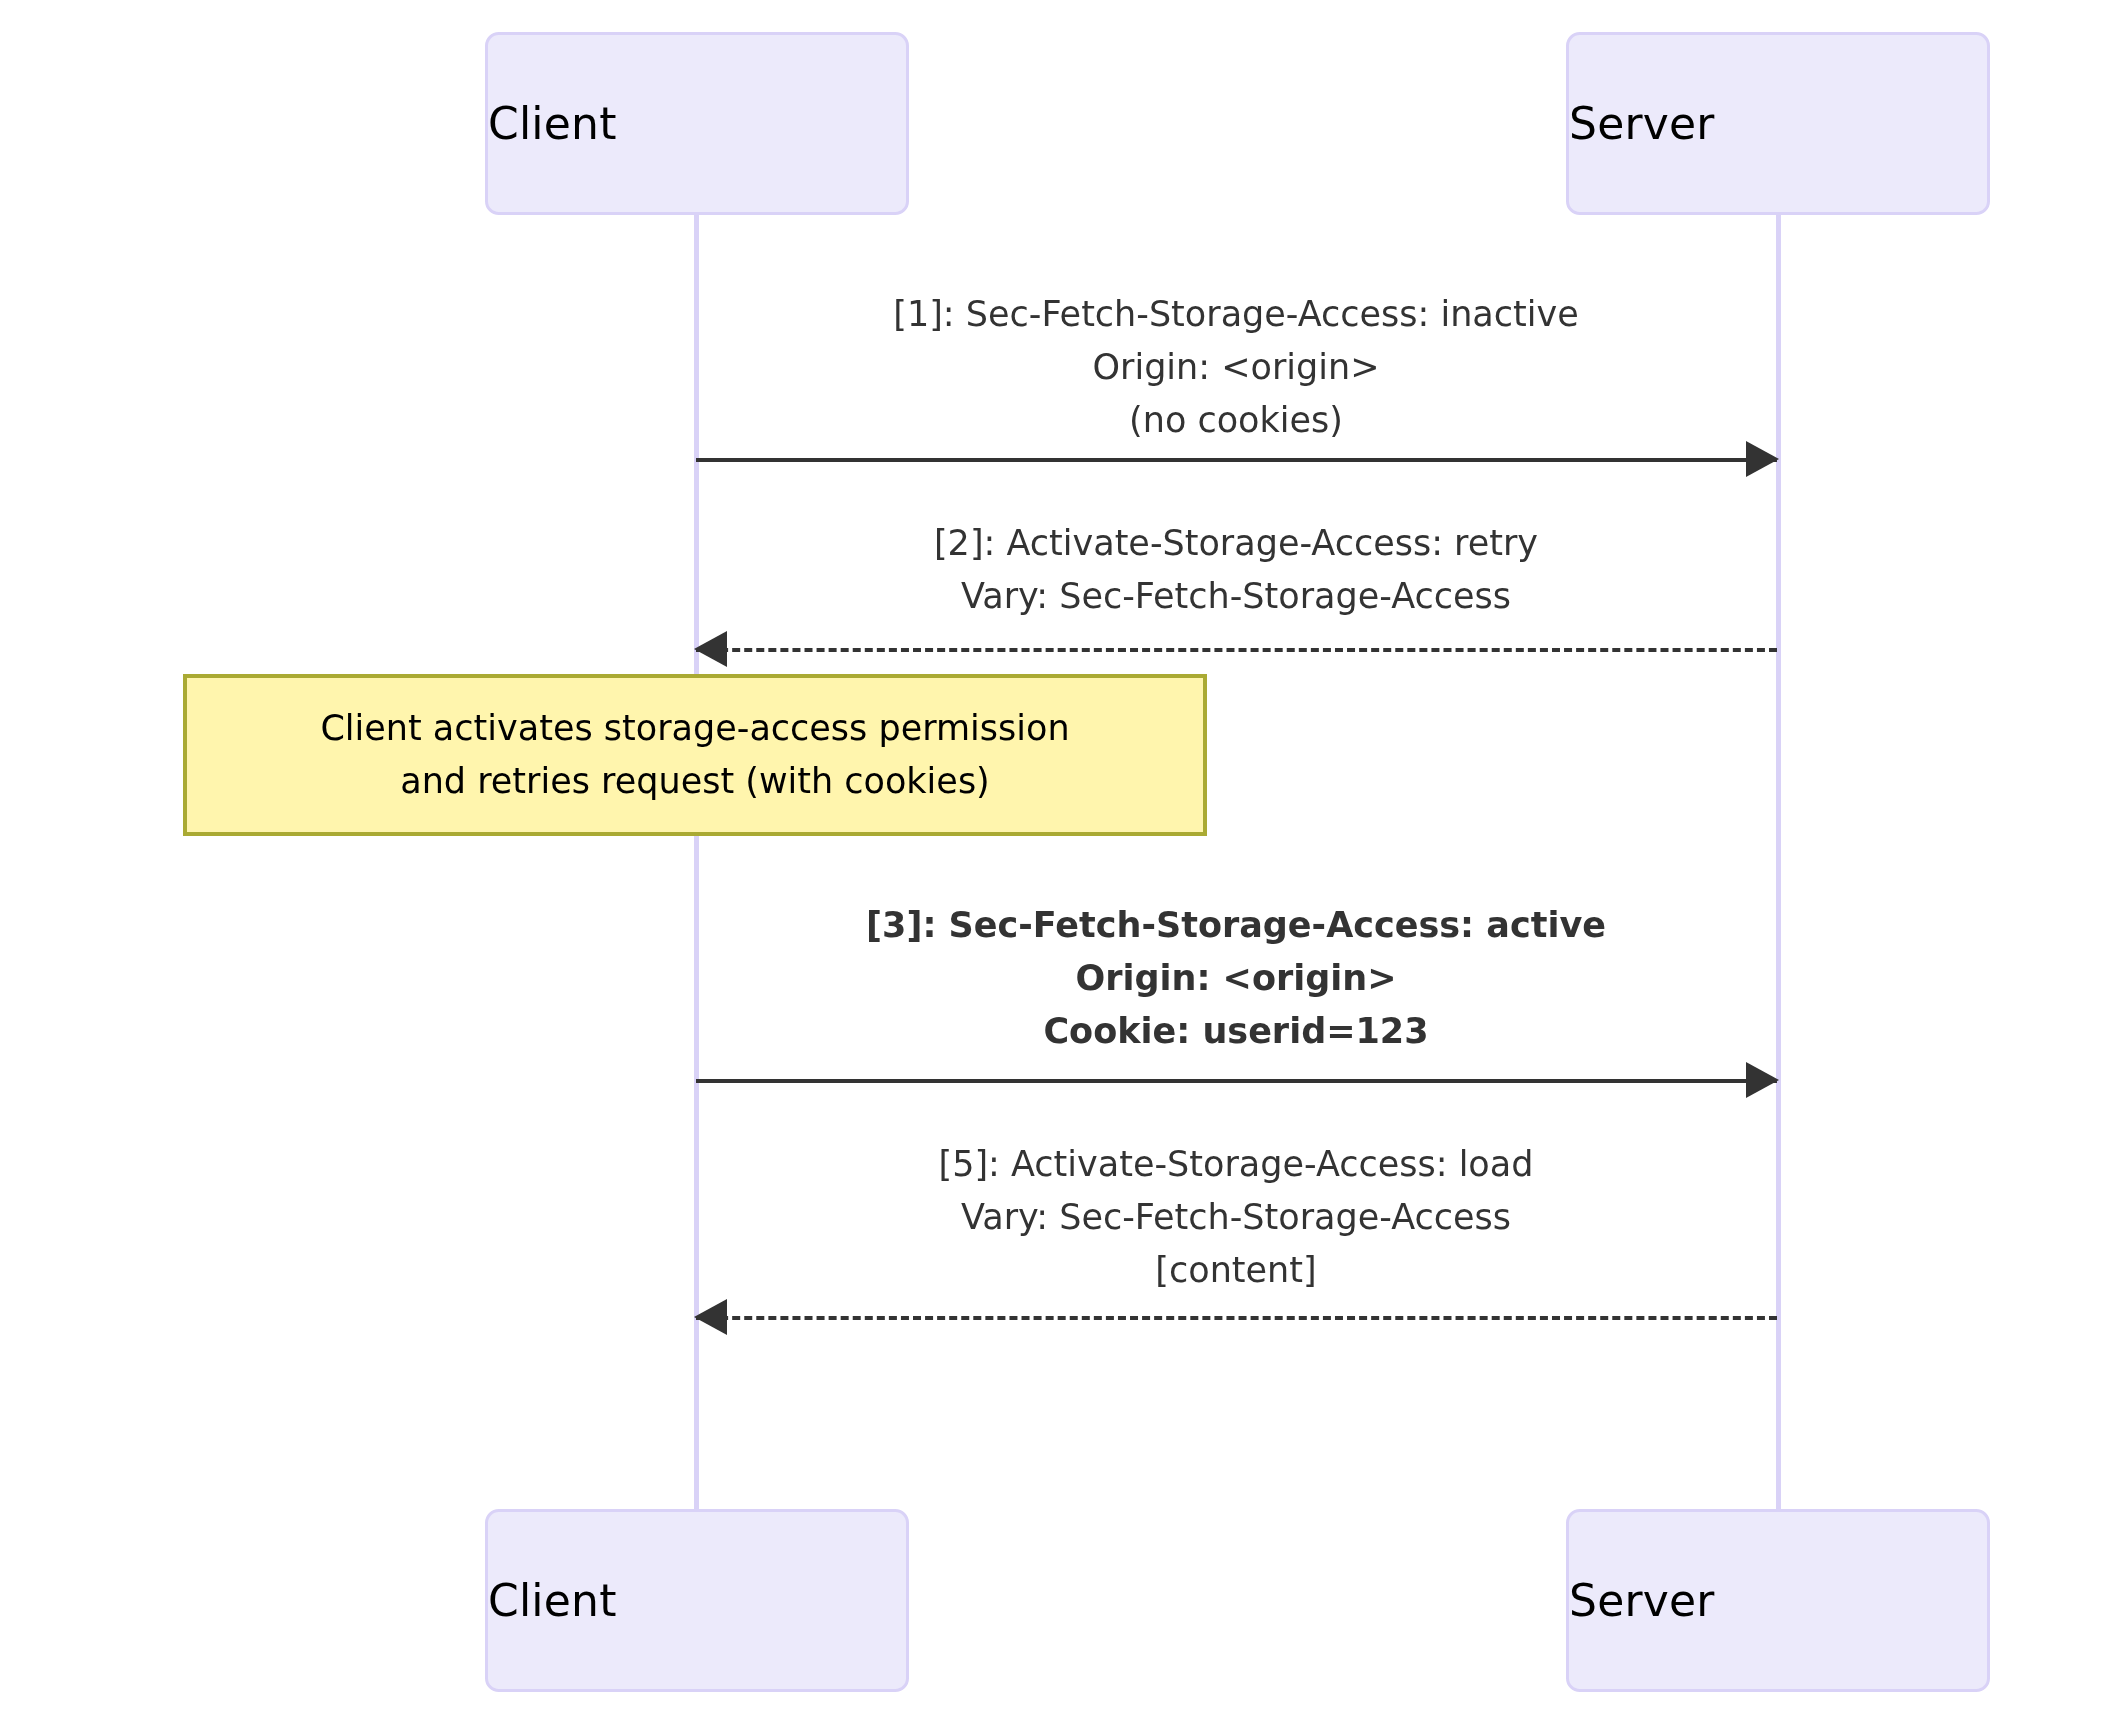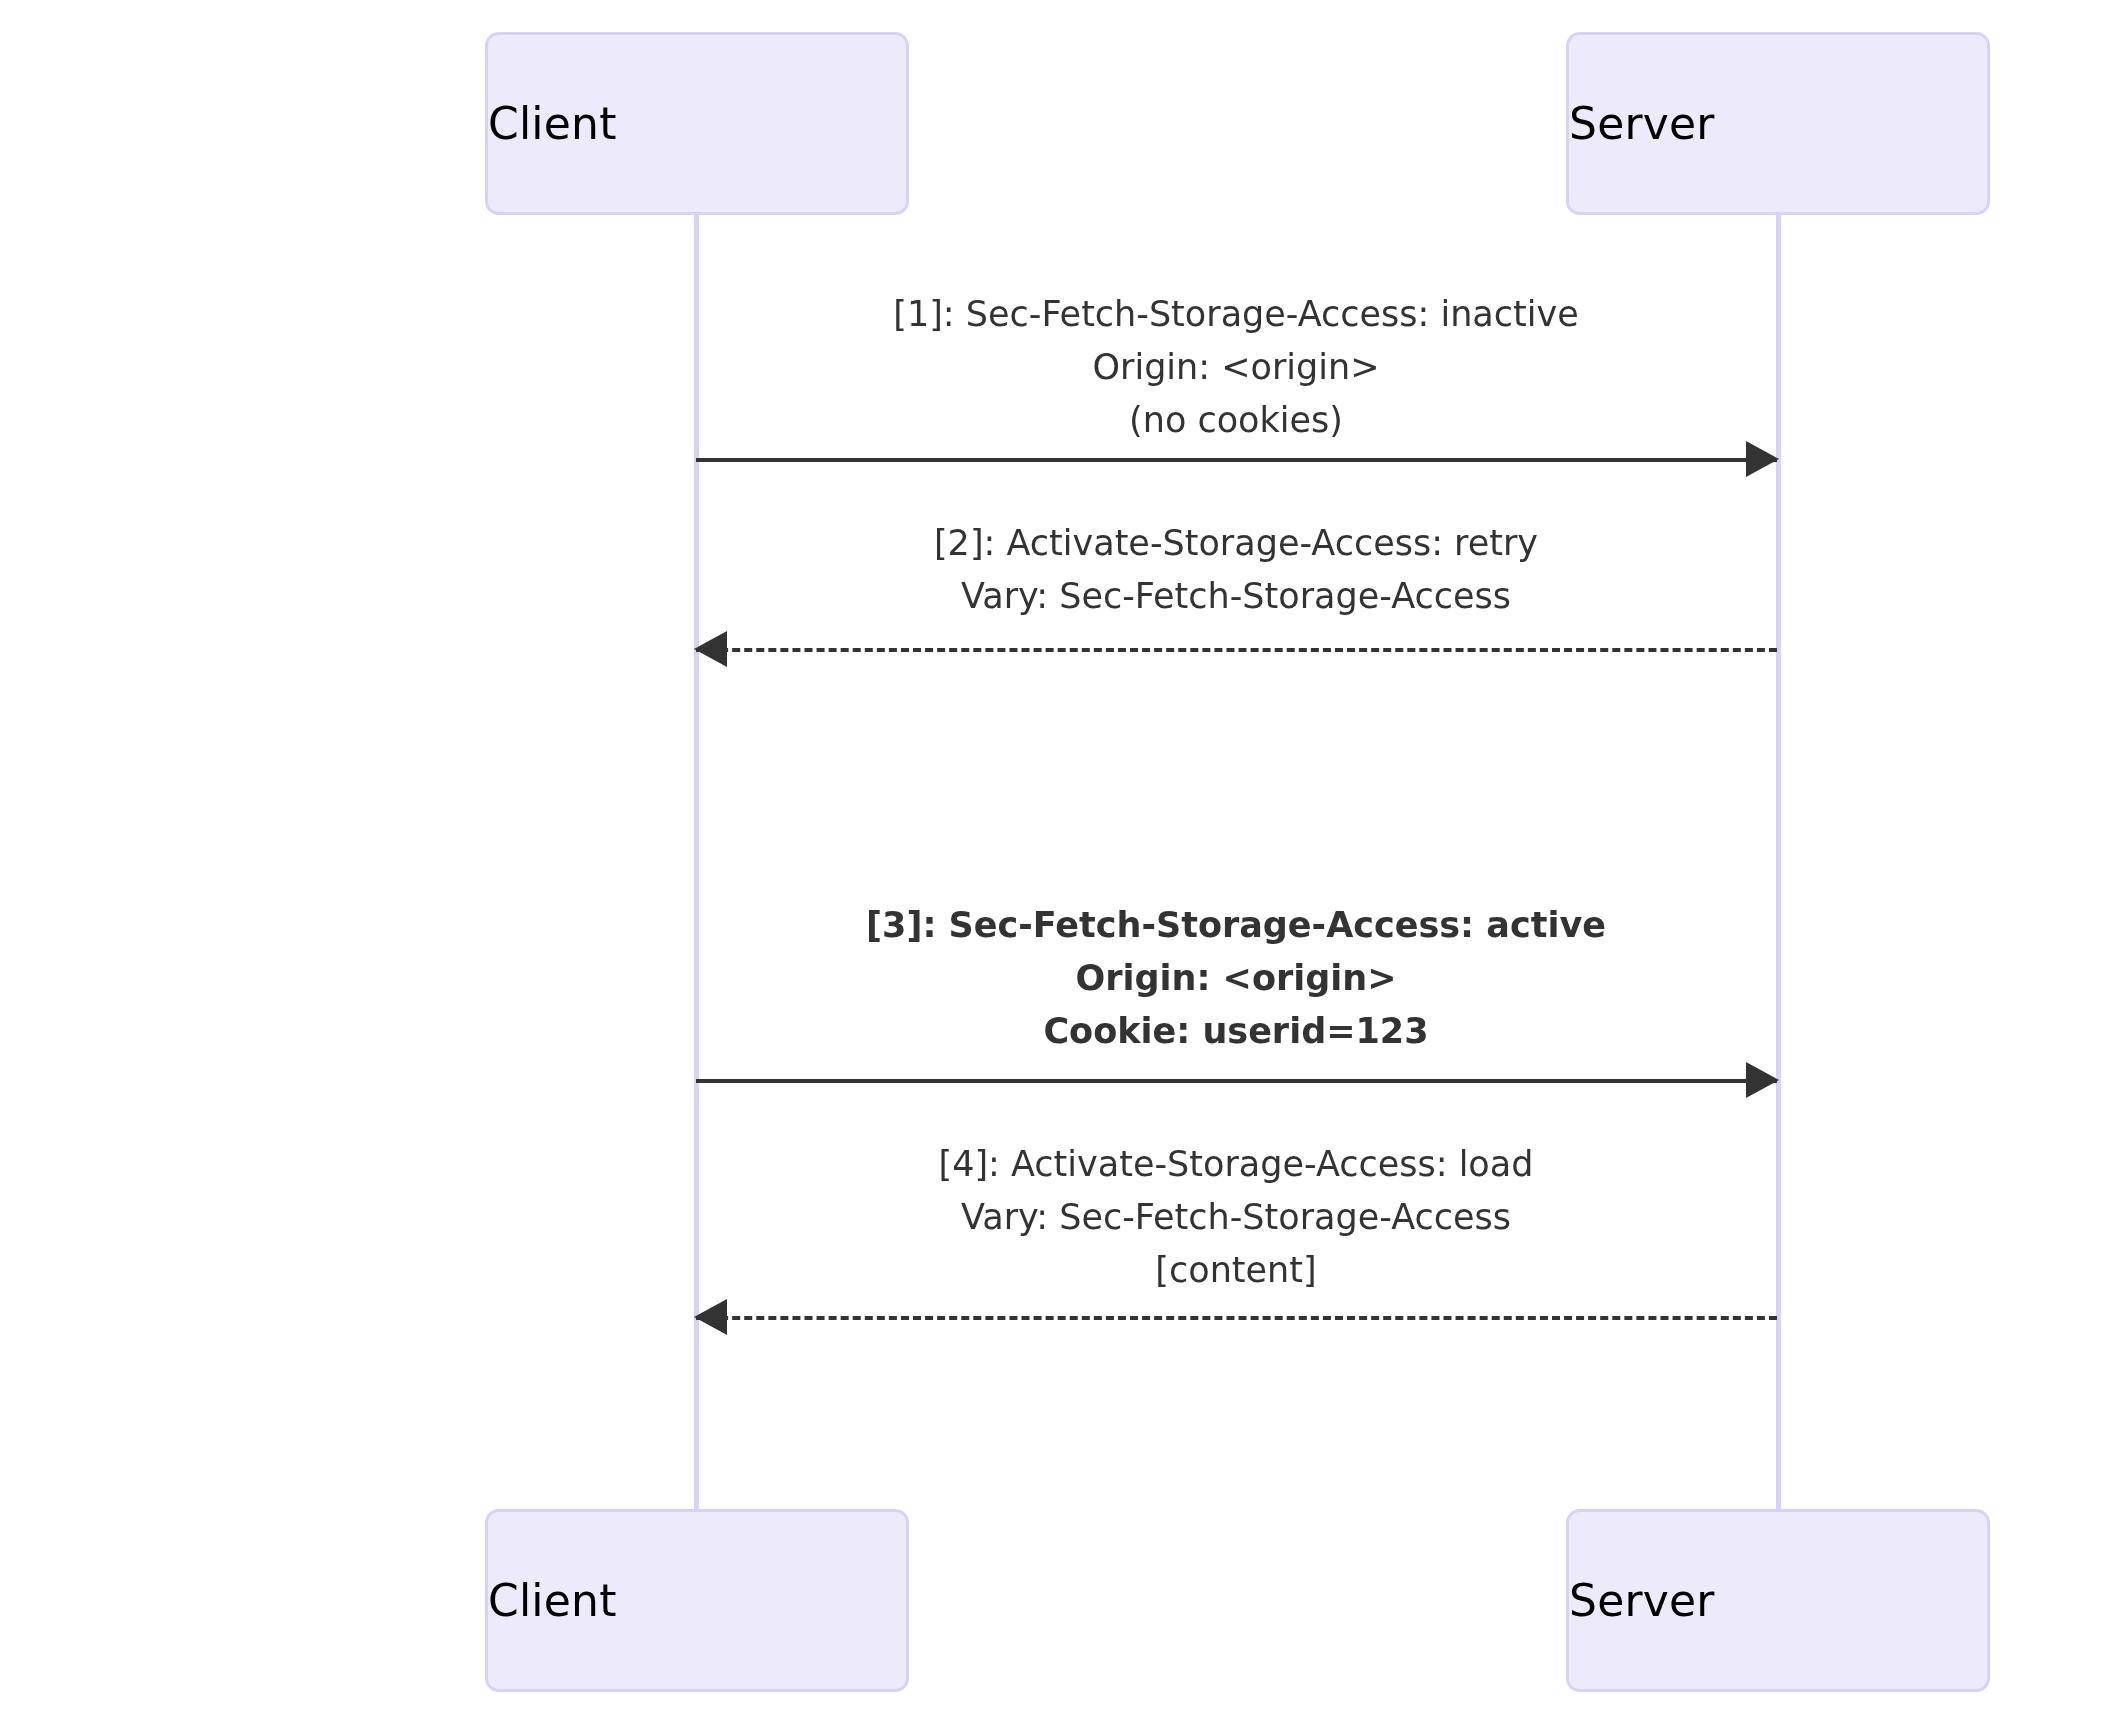--- a/index.html
+++ b/index.html
@@ -141,30 +141,32 @@
     <div class="head"></div>
   </div>
 
   <div class="msg-text" style="left:1236px; top:517px;">[2]: Activate-Storage-Access: retry
 Vary: Sec-Fetch-Storage-Access</div>
   <div class="arrow dashed to-left" style="left:696px; top:648px; width:1081px;">
     <div class="shaft"></div>
     <div class="head"></div>
   </div>
 
+  <div class="note note-1">Client activates storage-access permission
+and retries request (with cookies)</div>
 
   <div class="msg-text" style="left:1236px; top:899px;font-weight:bold;">[3]: Sec-Fetch-Storage-Access: active
 Origin: &lt;origin&gt;
 Cookie: userid=123</div>
   <div class="arrow to-right" style="left:696px; top:1079px; width:1081px;">
     <div class="shaft"></div>
     <div class="head"></div>
   </div>
 
-  <div class="msg-text" style="left:1236px; top:1138px;">[4]: Activate-Storage-Access: load
+  <div class="msg-text" style="left:1236px; top:1138px;">[5]: Activate-Storage-Access: load
 Vary: Sec-Fetch-Storage-Access
 [content]</div>
   <div class="arrow dashed to-left" style="left:696px; top:1316px; width:1081px;">
     <div class="shaft"></div>
     <div class="head"></div>
   </div>
 
 
   <div class="participant p-client-bot">
     <span>Client</span>

